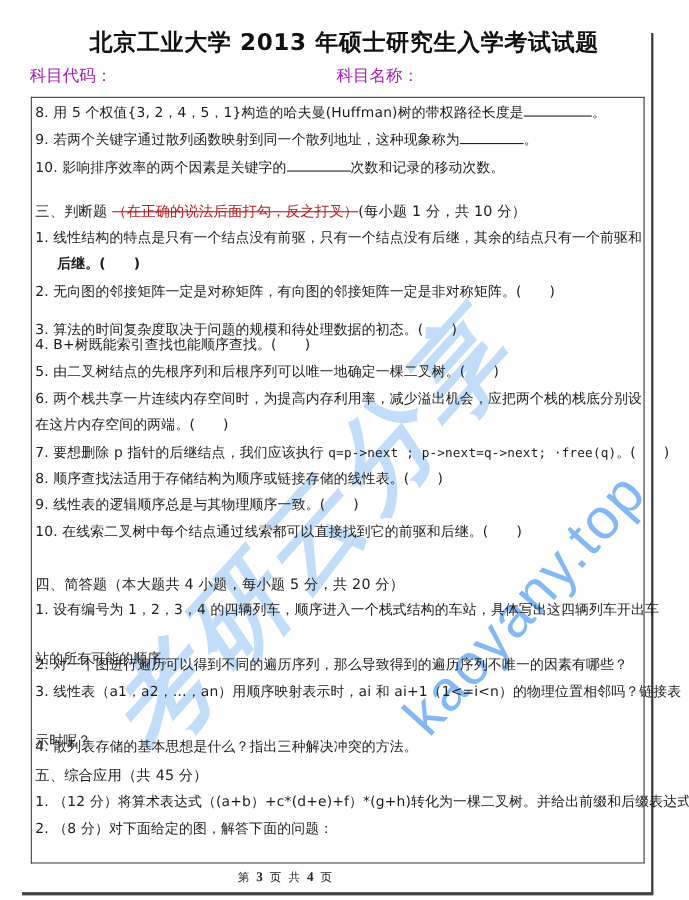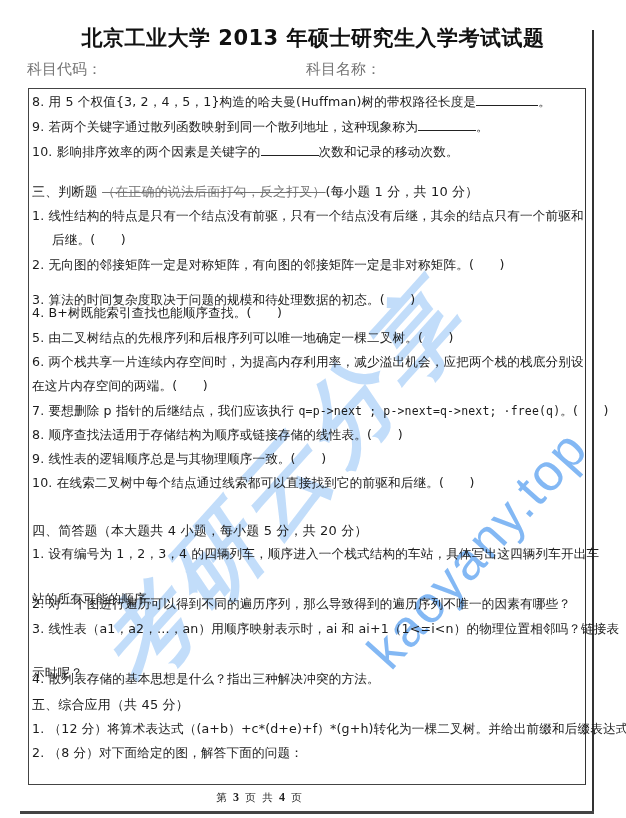--- a/index.html
+++ b/index.html
@@ -8,21 +8,21 @@
     font-family: "DejaVu Serif", "Liberation Serif", serif; color: #1a1a1a;
   }
   .title {
     position: absolute; left: 0; width: 626px; top: 24px; text-align: center;
     font-family: "DejaVu Sans", "Liberation Sans", sans-serif;
     font-size: 21px; font-weight: bold; letter-spacing: 0.5px; color: #111;
   }
   .title-mark { position: absolute; left: 540px; top: 30px; font-size: 10px; color: #777; }
   .meta-row {
     position: absolute; top: 60px; left: 27px; width: 600px; height: 24px;
-    font-family: "DejaVu Sans", "Liberation Sans", sans-serif; font-size: 15px; color: #737373;
+    font-family: "DejaVu Sans", "Liberation Sans", sans-serif; font-size: 15px; color: #a21caf;
   }
   .meta-label { position: absolute; top: 0; }
   .meta-value {
     position: absolute; top: 0; height: 20px; border-bottom: 1.3px solid #222;
     font-family: "Liberation Sans", sans-serif; font-size: 14px;
   }
   .meta-value.code { left: 93px; width: 182px; padding-left: 18px; box-sizing: border-box; }
   .meta-label.name { left: 279px; }
   .meta-value.name { left: 370px; width: 226px; padding-left: 24px; box-sizing: border-box; font-family: "DejaVu Sans", sans-serif; font-size: 15px;}
   .page-border-right {
@@ -34,24 +34,24 @@
   .content-box {
     position: absolute; left: 28px; top: 88px; width: 558px; height: 697px;
     border: 1px solid #444; border-right: 1.5px solid #333; box-sizing: border-box;
   }
   .lines { position: absolute; left: 32px; top: 0; width: 560px; }
   .line {
     position: absolute; left: 0; white-space: nowrap;
     font-family: "DejaVu Sans", "Liberation Sans", sans-serif; font-size: 12.6px; color: #1b1b1b;
     letter-spacing: 0.15px;
   }
-  .line.indent { left: 20px; }
+  .line.indent { left: 20px; font-weight: bold; }
   .line.heading { font-size: 13px; }
   .blank { display: inline-block; border-bottom: 1px solid #222; height: 12px; vertical-align: baseline; }
-  .strike { text-decoration: line-through; text-decoration-thickness: 1.4px; color: #737373; }
+  .strike { text-decoration: line-through; text-decoration-thickness: 1.4px; color: #b91c1c; }
   .mono { font-family: "DejaVu Sans Mono", "Liberation Mono", monospace; font-size: 11.5px; }
   .footer {
     position: absolute; top: 790px; left: 0; width: 518px; text-align: center;
     font-family: "DejaVu Sans", "Liberation Sans", sans-serif; font-size: 10.5px; color: #222; word-spacing: 3px;
   }
   .footer b { font-family: "Liberation Serif", serif; font-size: 12px; }
 
   .wm { position: absolute; pointer-events: none; }
   .wm-text {
     position: absolute; font-family: "Liberation Sans", sans-serif; color: rgba(90,160,240,0.75);

